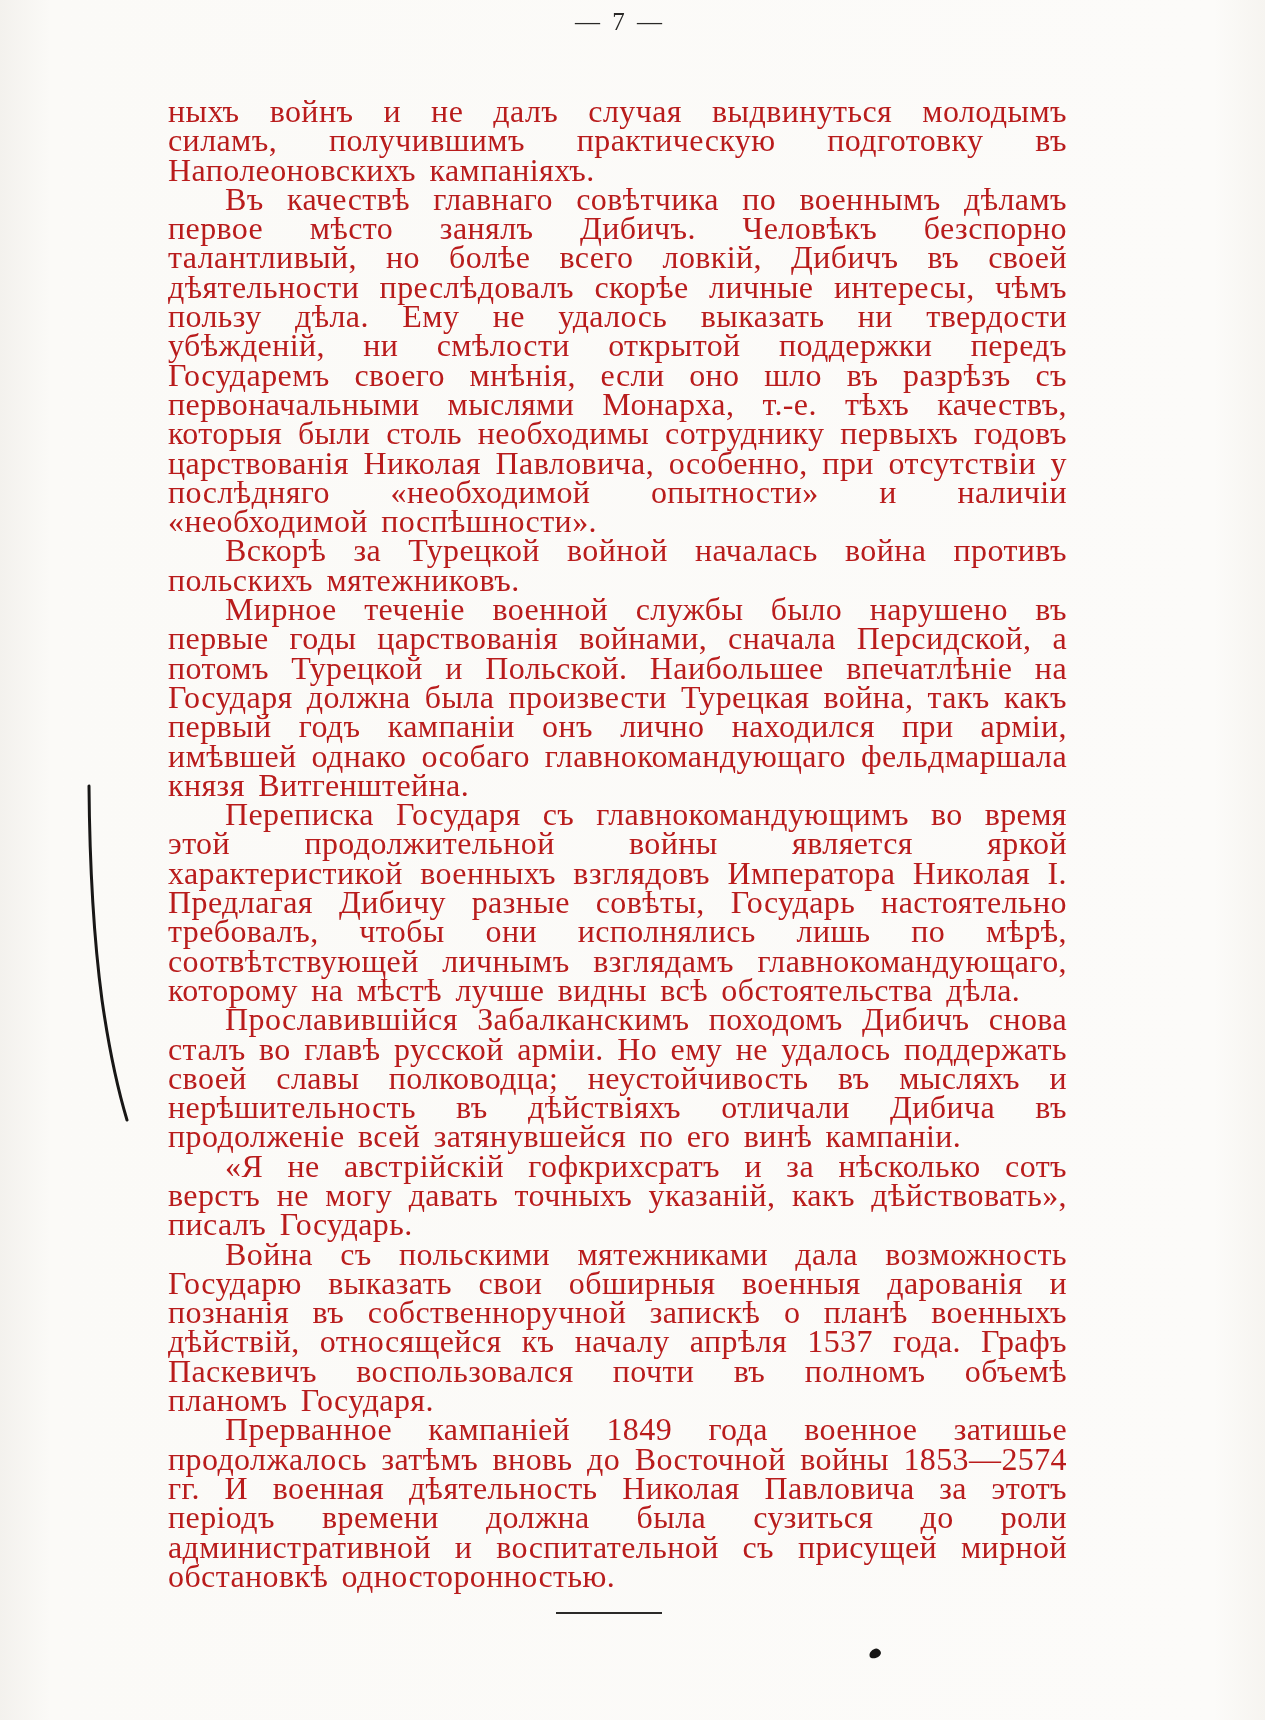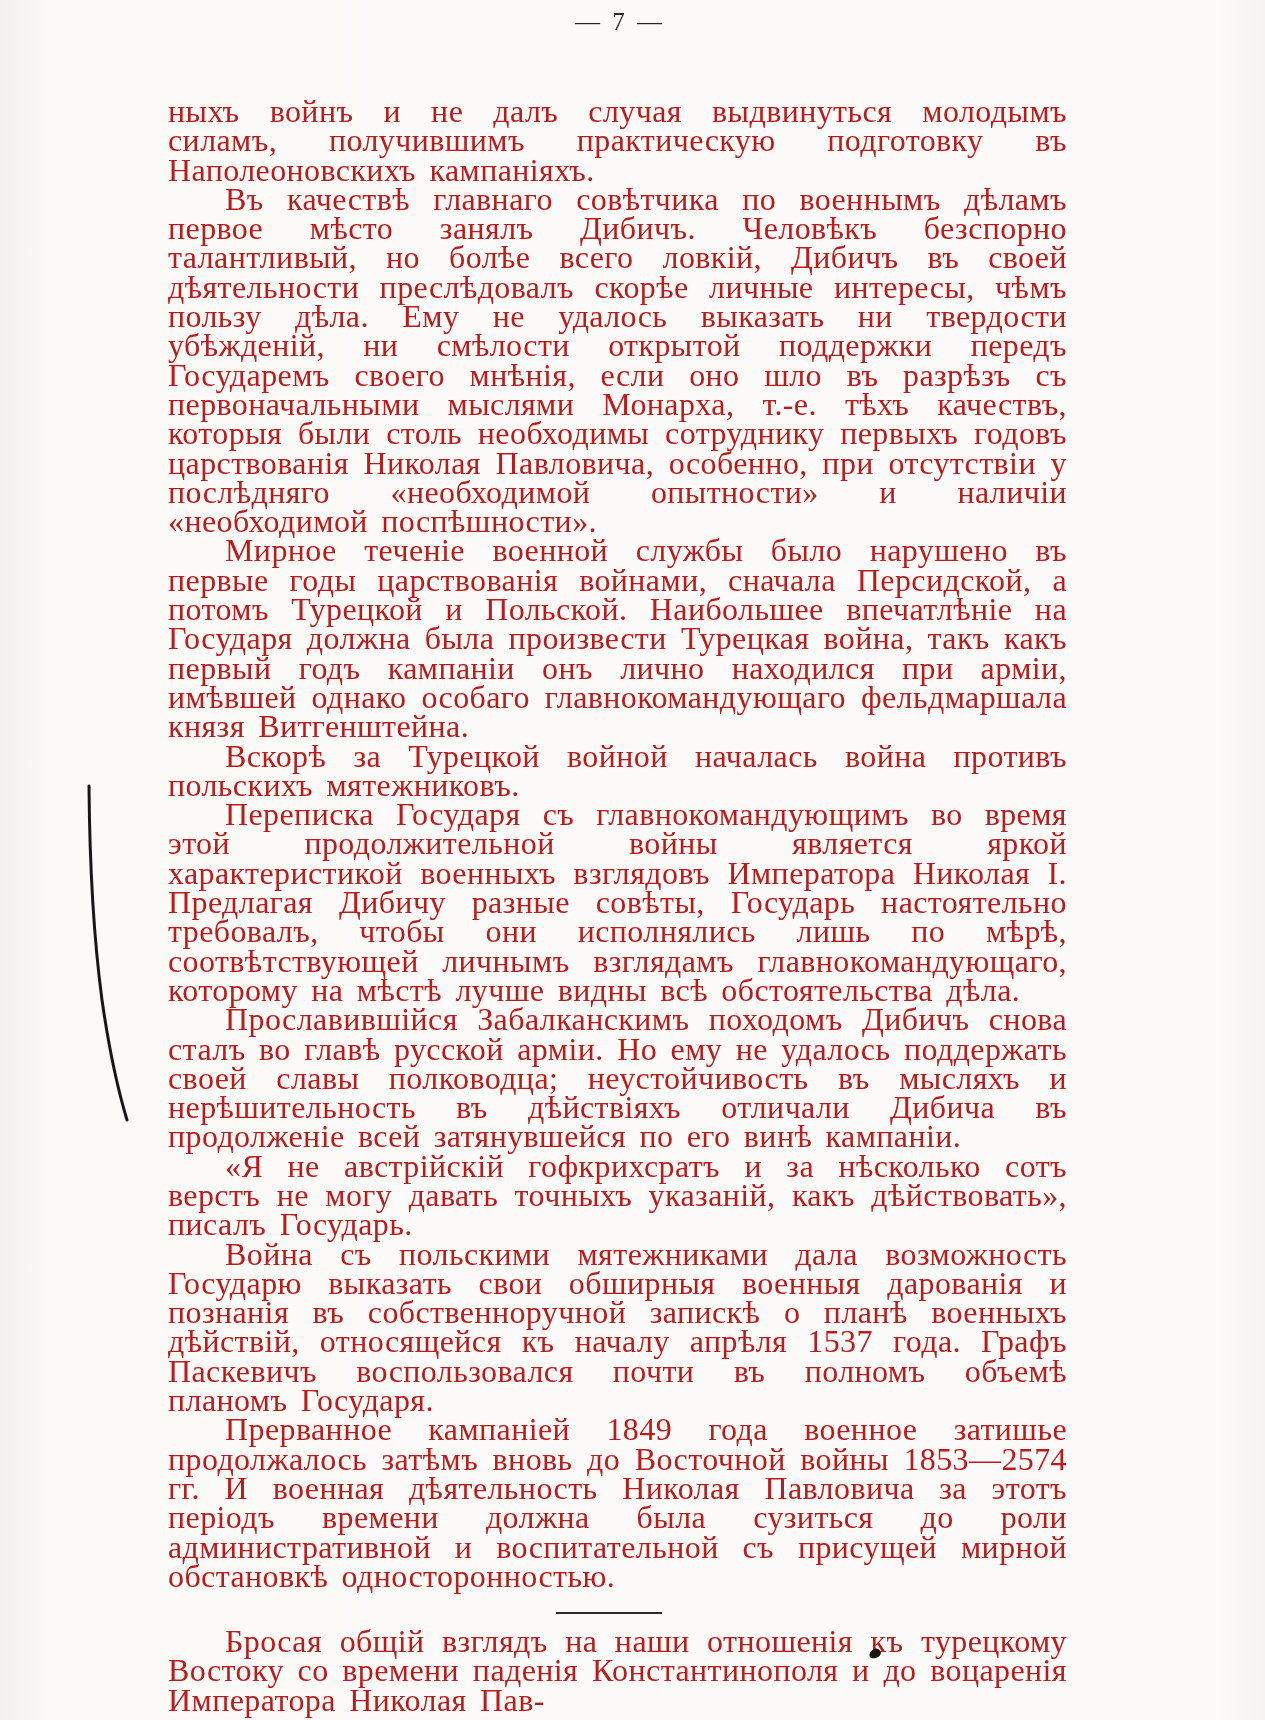--- a/index.html
+++ b/index.html
@@ -68,24 +68,23 @@
 
 <div class="margin-mark">
   <svg width="64" height="348" viewBox="0 0 64 348" xmlns="http://www.w3.org/2000/svg">
     <path d="M 13 6 Q 14 130 26 220 Q 36 290 51 340" fill="none" stroke="#181716" stroke-width="3" stroke-linecap="round"></path>
   </svg>
 </div>
 
 <div class="text-block">
   <p class="cont">ныхъ войнъ и не далъ случая выдвинуться молодымъ силамъ, получившимъ практическую подготовку въ Наполеоновскихъ кампаніяхъ.</p>
   <p>Въ качествѣ главнаго совѣтчика по военнымъ дѣламъ первое мѣсто занялъ Дибичъ. Человѣкъ безспорно талантливый, но болѣе всего ловкій, Дибичъ въ своей дѣятельности преслѣдовалъ скорѣе личные интересы, чѣмъ пользу дѣла. Ему не удалось выказать ни твердости убѣжденій, ни смѣлости открытой поддержки передъ Государемъ своего мнѣнія, если оно шло въ разрѣзъ съ первоначальными мыслями Монарха, т.-е. тѣхъ качествъ, которыя были столь необходимы сотруднику первыхъ годовъ царствованія Николая Павловича, особенно, при отсутствіи у послѣдняго «необходимой опытности» и наличіи «необходимой поспѣшности».</p>
+  <p>Вскорѣ за Турецкой войной началась война противъ польскихъ мятежниковъ.</p>
   <p>Мирное теченіе военной службы было нарушено въ первые годы царствованія войнами, сначала Персидской, а потомъ Турецкой и Польской. Наибольшее впечатлѣніе на Государя должна была произвести Турецкая война, такъ какъ первый годъ кампаніи онъ лично находился при арміи, имѣвшей однако особаго главнокомандующаго фельдмаршала князя Витгенштейна.</p>
-  <p>Вскорѣ за Турецкой войной началась война противъ польскихъ мятежниковъ.</p>
   <p>Переписка Государя съ главнокомандующимъ во время этой продолжительной войны является яркой характеристикой военныхъ взглядовъ Императора Николая I. Предлагая Дибичу разные совѣты, Государь настоятельно требовалъ, чтобы они исполнялись лишь по мѣрѣ, соотвѣтствующей личнымъ взглядамъ главнокомандующаго, которому на мѣстѣ лучше видны всѣ обстоятельства дѣла.</p>
   <p>Прославившійся Забалканскимъ походомъ Дибичъ снова сталъ во главѣ русской арміи. Но ему не удалось поддержать своей славы полководца; неустойчивость въ мысляхъ и нерѣшительность въ дѣйствіяхъ отличали Дибича въ продолженіе всей затянувшейся по его винѣ кампаніи.</p>
   <p>«Я не австрійскій гофкрихсратъ и за нѣсколько сотъ верстъ не могу давать точныхъ указаній, какъ дѣйствовать», писалъ Государь.</p>
   <p>Война съ польскими мятежниками дала возможность Государю выказать свои обширныя военныя дарованія и познанія въ собственноручной запискѣ о планѣ военныхъ дѣйствій, относящейся къ началу апрѣля 1537 года. Графъ Паскевичъ воспользовался почти въ полномъ объемѣ планомъ Государя.</p>
   <p>Прерванное кампаніей 1849 года военное затишье продолжалось затѣмъ вновь до Восточной войны 1853—2574 гг. И военная дѣятельность Николая Павловича за этотъ періодъ времени должна была сузиться до роли административной и воспитательной съ присущей мирной обстановкѣ односторонностью.</p>
   <div class="rule"></div>
-  <p>Бросая общій взглядъ на наши отношенія къ турецкому Востоку со времени паденія Константинополя и до воцаренія Императора Николая Пав-</p>
 </div>
 
 <span class="ink-spot"></span>
 
 </body></html>

